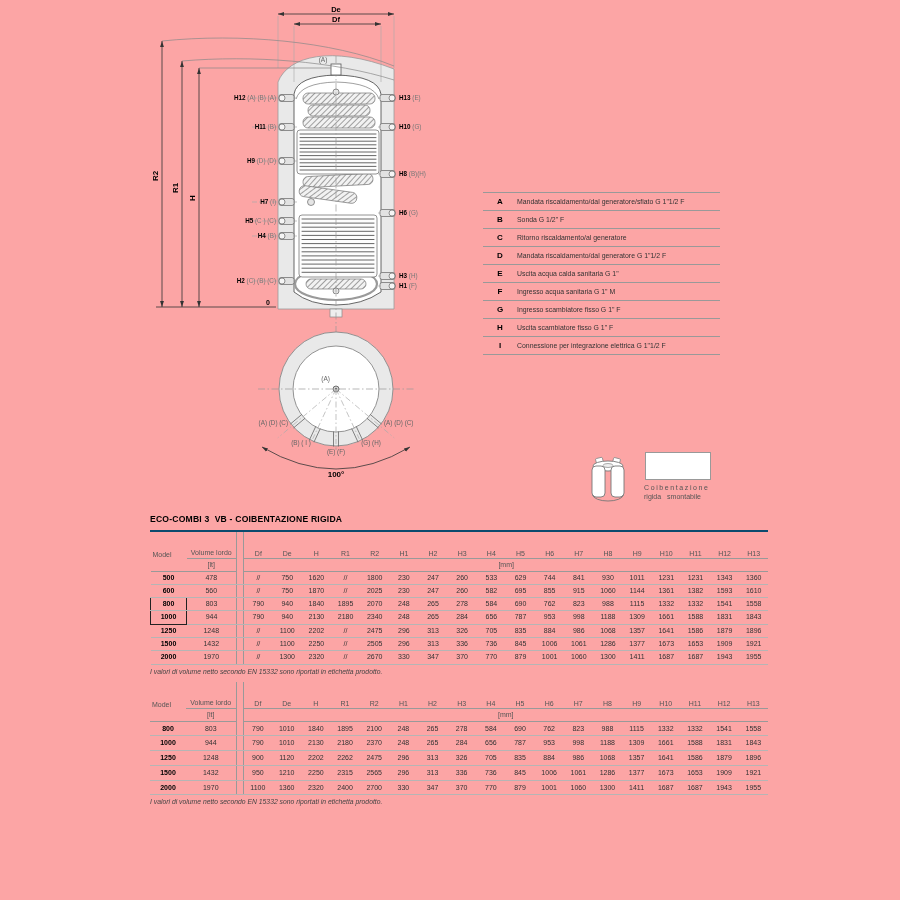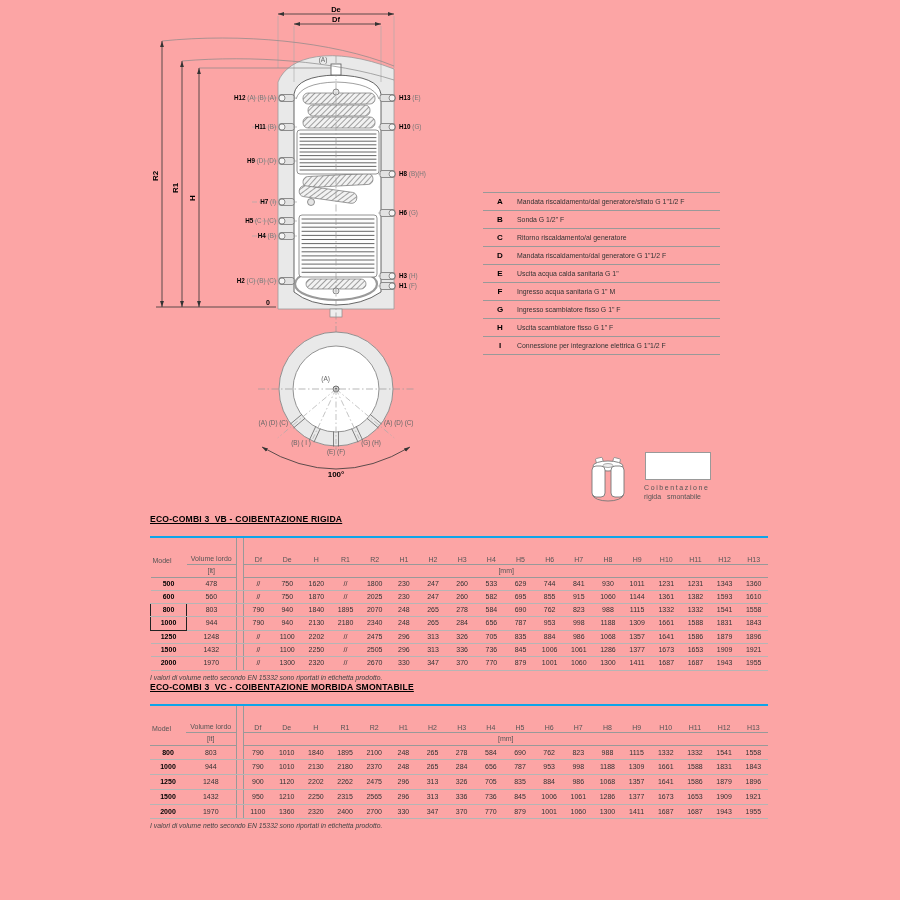--- a/index.html
+++ b/index.html
@@ -14,21 +14,21 @@
   .ldesc{flex:1;font-size:6.9px;color:#333;line-height:8px;}
 
   
   .plate{position:absolute;left:645px;top:452px;width:64px;height:26px;border:1px solid #999;background:#fff;}
   .coib-text{position:absolute;left:644px;top:483px;width:90px;font-size:7px;color:#555;line-height:9px;}
   .coib-text .l1{letter-spacing:1.6px;}
   .coib-text .l2{word-spacing:4px;}
 
   
   .dtable{position:absolute;left:150px;width:618px;}
-  .dtitle{font-weight:bold;font-size:8.6px;color:#000;letter-spacing:.2px;border-bottom:2px solid #0ea5e9;padding-bottom:12px;white-space:pre;text-decoration:underline;}
+  .dtitle{font-weight:bold;font-size:8.6px;color:#000;letter-spacing:.2px;border-bottom:2px solid #0c4a6e;padding-bottom:6px;white-space:pre;}
   table{width:100%;border-collapse:collapse;table-layout:fixed;}
   th,td{padding:0;margin:0;font-size:7px;text-align:center;font-weight:normal;color:#333;overflow:hidden;}
   th{color:#555;}
   .th-model{text-align:left;padding-left:2px;vertical-align:bottom;height:26px;}
   .th-vol{vertical-align:bottom;border-bottom:1px solid #999;line-height:8.5px;}
   .th-dim{vertical-align:bottom;border-bottom:1px solid #999;padding-bottom:1px;}
   .th-unit{border-bottom:1px solid #999;height:12px;line-height:12px;}
   .sep{border-left:1px solid #999;border-right:1px solid #999;}
   tbody td{border-bottom:1px solid #b5b5b5;height:12.3px;line-height:12.3px;}
   .t2 tbody td{height:13.8px;line-height:13.8px;}
@@ -489,21 +489,20 @@
             <td>1687</td>
             <td>1687</td>
             <td>1943</td>
             <td>1955</td>
           </tr>
         </tbody>
       </table>
       <div class="fnote">I valori di volume netto secondo EN 15332 sono riportati in etichetta prodotto.</div>
     </div>
   <div class="dtable t2" id="t1" style="top:682px">
-      <div class="dtitle">ECO-COMBI 3  VC - COIBENTAZIONE MORBIDA SMONTABILE</div>
       <table>
         <colgroup>
           <col style="width:36px">
           <col style="width:50px">
           <col style="width:7px">
           <col style="width:29.16px">
           <col style="width:29.16px">
           <col style="width:29.16px">
           <col style="width:29.16px">
           <col style="width:29.16px">

